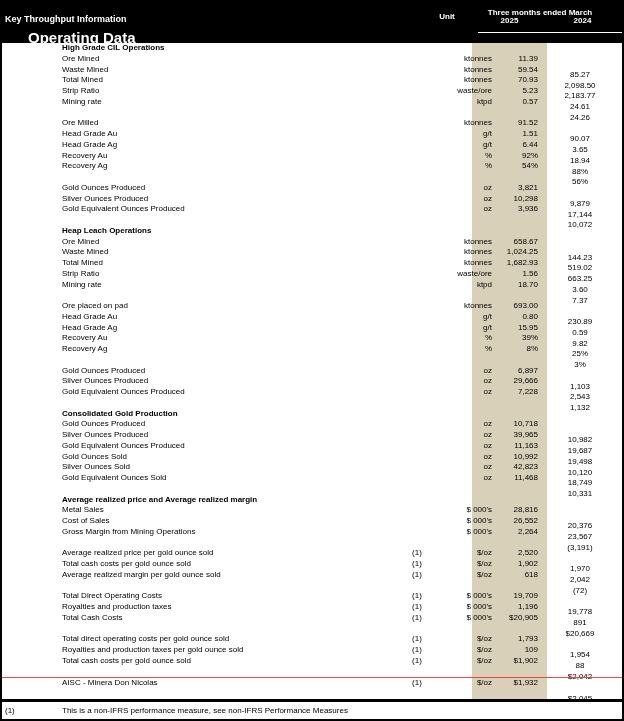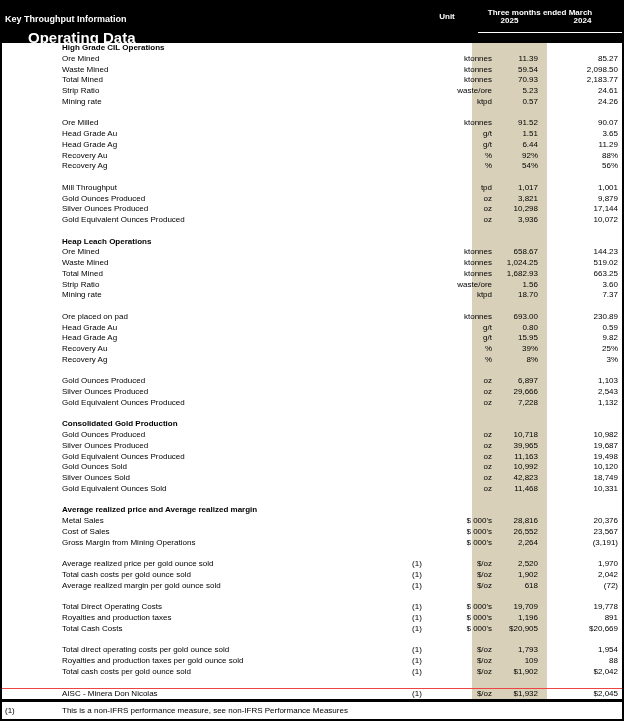--- a/index.html
+++ b/index.html
@@ -22,21 +22,21 @@
   .beige-col { position:absolute; left:470px; top:41px; width:75px; height:656px; background:#d8d0b8; }
   
   .rows { position:absolute; left:0; top:41px; width:100%; }
   .trow { position:relative; height:10.75px; }
   .trow span { line-height:10.5px; white-space:nowrap; }
   .c-label { position:absolute; left:60px; top:0; }
   .c-label.bold { font-weight:bold; }
   .c-note  { position:absolute; left:404px; width:22px; top:0; text-align:center; }
   .c-unit  { position:absolute; left:444px; width:46px; top:0; text-align:right; }
   .c-v25   { position:absolute; left:470px; width:66px; top:0; text-align:right; }
-  .c-v24   { position:absolute; left:540px; width:76px; top:0; text-align:right; }
+  .c-v24   { position:absolute; left:540px; width:76px; top:16px; text-align:center; }
   .rule-above { border-top:1px solid #ef4444; }
   
   .foot-bar  { position:absolute; left:0; top:697px; width:100%; height:3px; background:#000; }
   .footnote  { position:absolute; left:0; top:703px; width:100%; height:14px; background:#fff; }
   .fn-marker { position:absolute; left:3px; top:0; line-height:12px; }
   .fn-text   { position:absolute; left:60px; top:0; line-height:12px; white-space:nowrap; }
 </style>
 </head>
 <body>
 
@@ -98,41 +98,35 @@
       <div class="trow">
         <span class="c-label">Head Grade Au</span>
         <span class="c-unit">g/t</span>
         <span class="c-v25">1.51</span>
         <span class="c-v24">3.65</span>
       </div>
       <div class="trow">
         <span class="c-label">Head Grade Ag</span>
         <span class="c-unit">g/t</span>
         <span class="c-v25">6.44</span>
-        <span class="c-v24">11.29</span>
+        <span class="c-v24">18.94</span>
       </div>
       <div class="trow">
         <span class="c-label">Recovery Au</span>
         <span class="c-unit">%</span>
         <span class="c-v25">92%</span>
         <span class="c-v24">88%</span>
       </div>
       <div class="trow">
         <span class="c-label">Recovery Ag</span>
         <span class="c-unit">%</span>
         <span class="c-v25">54%</span>
         <span class="c-v24">56%</span>
       </div>
       <div class="trow"></div>
-      <div class="trow">
-        <span class="c-label">Mill Throughput</span>
-        <span class="c-unit">tpd</span>
-        <span class="c-v25">1,017</span>
-        <span class="c-v24">1,001</span>
-      </div>
       <div class="trow">
         <span class="c-label">Gold Ounces Produced</span>
         <span class="c-unit">oz</span>
         <span class="c-v25">3,821</span>
         <span class="c-v24">9,879</span>
       </div>
       <div class="trow">
         <span class="c-label">Silver Ounces Produced</span>
         <span class="c-unit">oz</span>
         <span class="c-v25">10,298</span>

